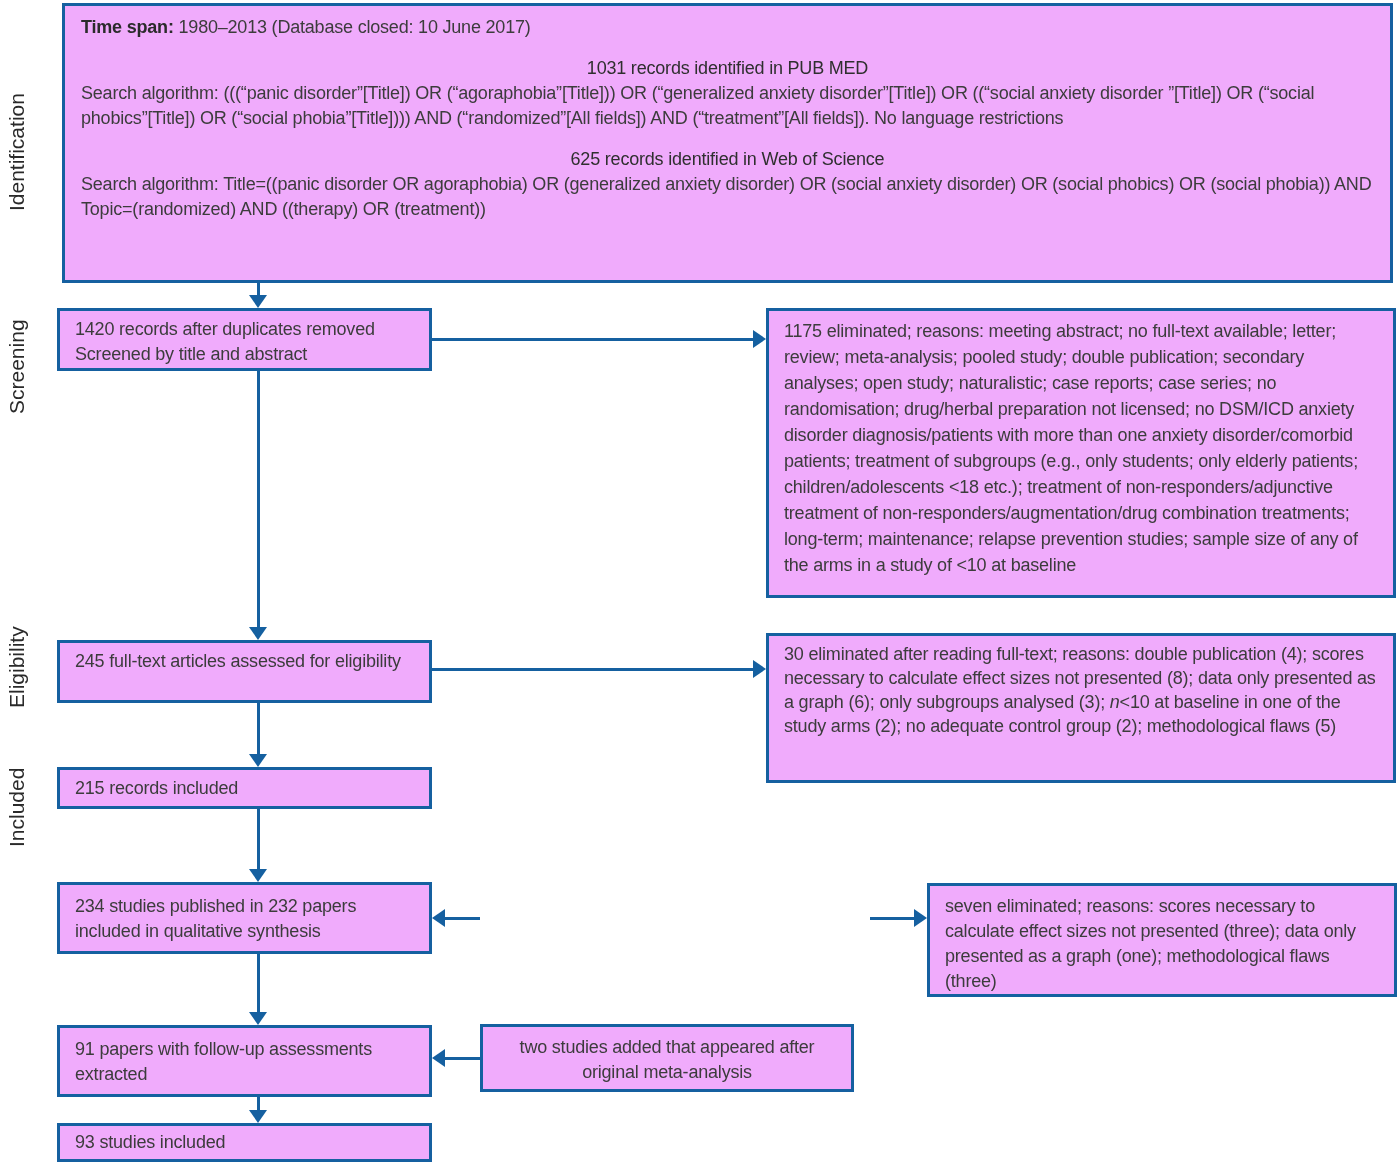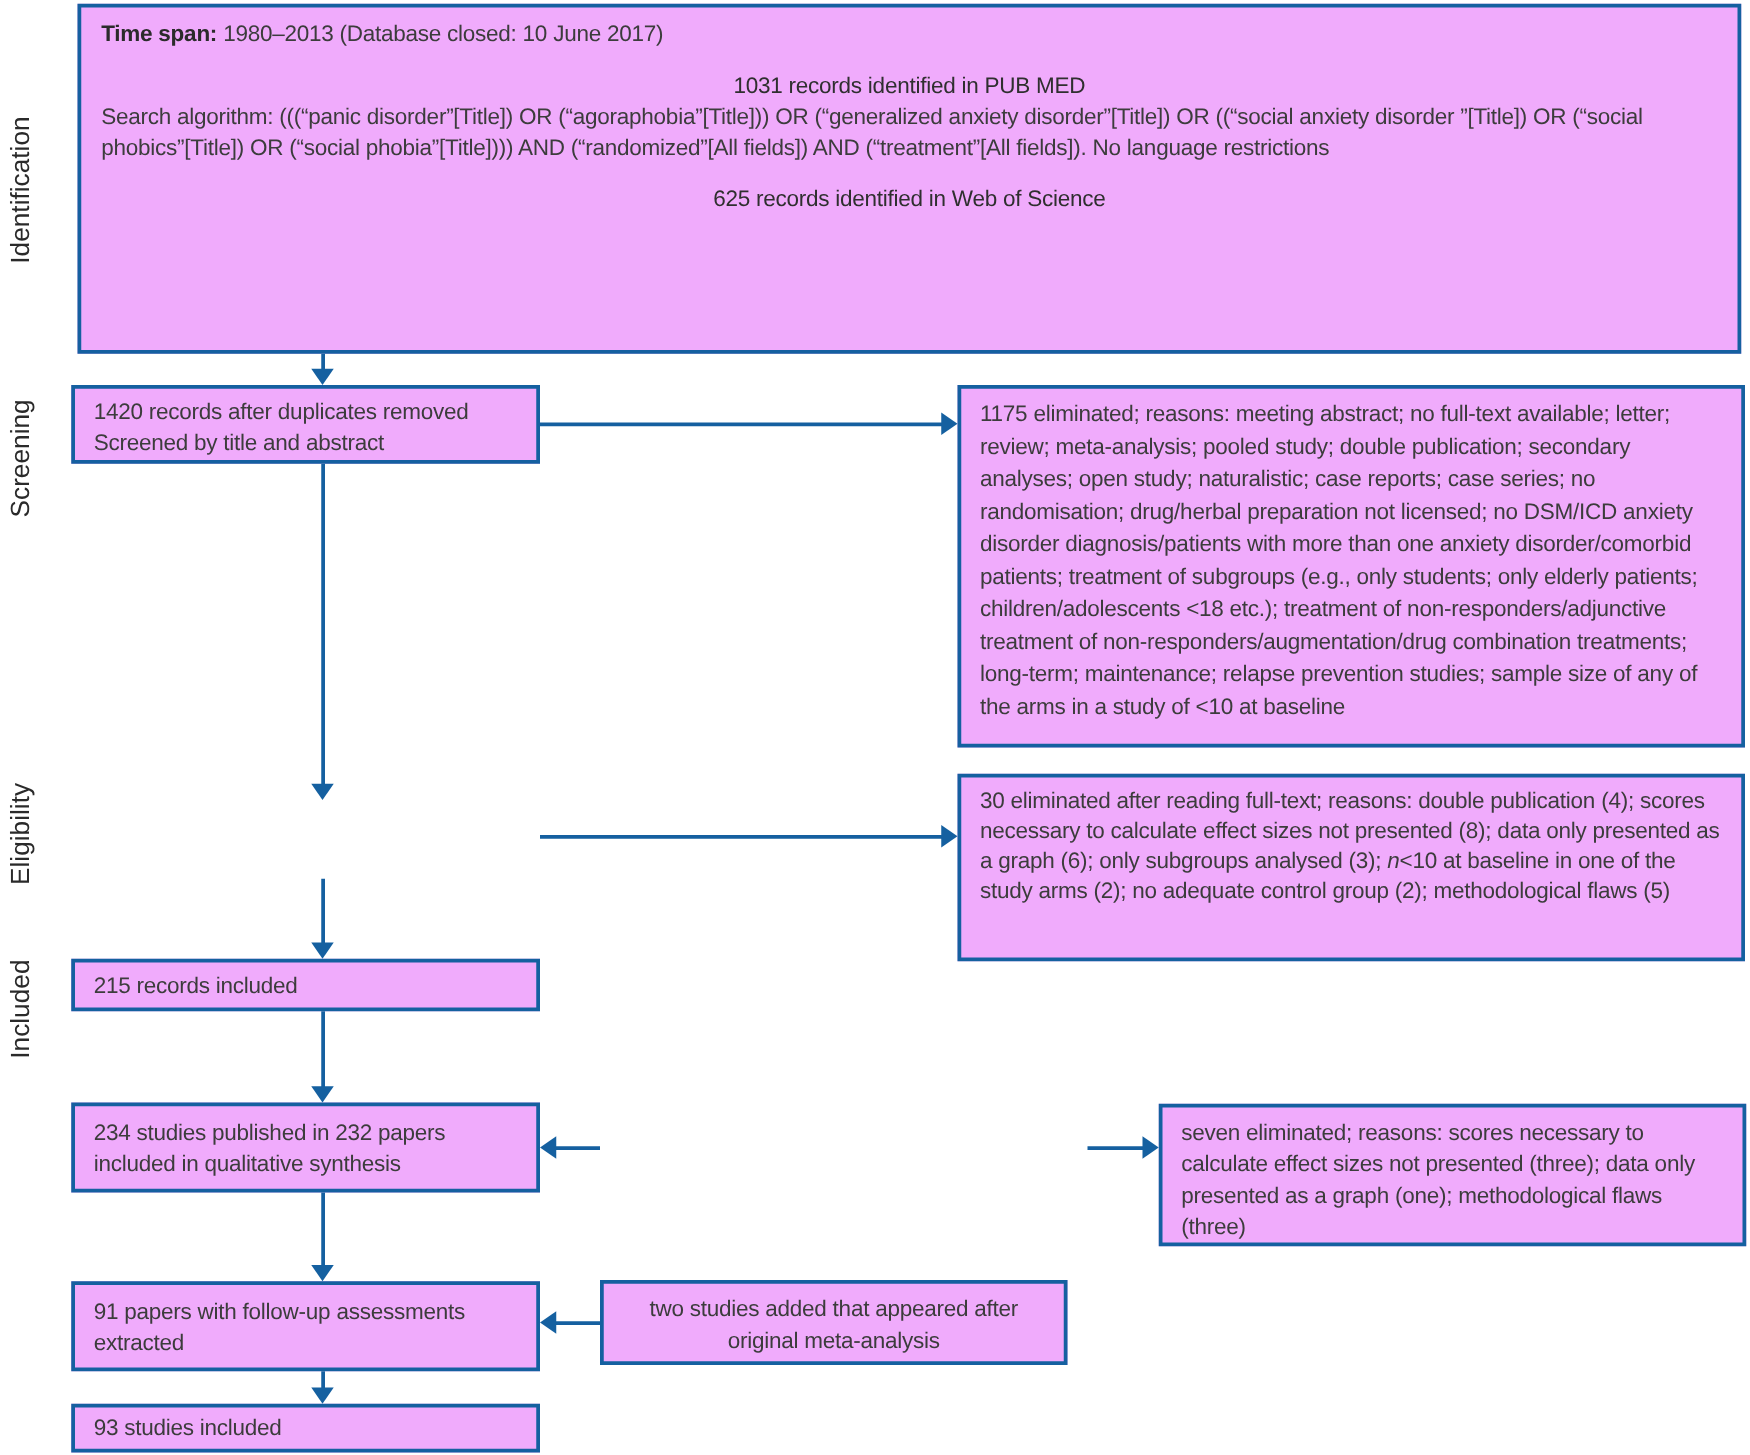--- a/index.html
+++ b/index.html
@@ -69,27 +69,29 @@
   <div class="stage-label" style="top:40px;height:225px;">Identification</div>
   <div class="stage-label" style="top:312px;height:110px;">Screening</div>
   <div class="stage-label" style="top:620px;height:95px;">Eligibility</div>
   <div class="stage-label" style="top:765px;height:85px;">Included</div>
 
   <div class="box top-box">
     <p><span class="bold">Time span:</span><span> 1980–2013 (Database closed: 10 June 2017)</span></p>
     <p class="gap heading">1031 records identified in PUB MED</p>
     <p>Search algorithm: (((“panic disorder”[Title]) OR (“agoraphobia”[Title])) OR (“generalized anxiety disorder”[Title]) OR ((“social anxiety disorder ”[Title]) OR (“social phobics”[Title]) OR (“social phobia”[Title]))) AND (“randomized”[All fields]) AND (“treatment”[All fields]). No language restrictions</p>
     <p class="gap heading">625 records identified in Web of Science</p>
+    <p>Search algorithm: Title=((panic disorder OR agoraphobia) OR (generalized anxiety disorder) OR (social anxiety disorder) OR (social phobics) OR (social phobia)) AND Topic=(randomized) AND ((therapy) OR (treatment))</p>
   </div>
 
   <div class="box" style="left:57px;top:308px;width:375px;height:63px;"><span>1420 records after duplicates removed
 Screened by title and abstract</span></div>
   <div class="box" style="left:766px;top:308px;width:630px;height:290px;line-height:26px;padding:7px 15px;"><span>1175 eliminated; reasons: meeting abstract; no full-text available; letter; review; meta-analysis; pooled study; double publication; secondary analyses; open study; naturalistic; case reports; case series; no randomisation; drug/herbal preparation not licensed; no DSM/ICD anxiety disorder diagnosis/patients with more than one anxiety disorder/comorbid patients; treatment of subgroups (e.g., only students; only elderly patients; children/adolescents &lt;18 etc.); treatment of non-responders/adjunctive treatment of non-responders/augmentation/drug combination treatments; long-term; maintenance; relapse prevention studies; sample size of any of the arms in a study of &lt;10 at baseline</span></div>
 
-  <div class="box" style="left:766px;top:619px;width:630px;height:150px;line-height:24px;white-space:normal;">
+  <div class="box" style="left:57px;top:640px;width:375px;height:63px;"><span>245 full-text articles assessed for eligibility</span></div>
+  <div class="box" style="left:766px;top:633px;width:630px;height:150px;line-height:24px;white-space:normal;">
     <span>30 eliminated after reading full-text; reasons: double publication (4); scores necessary to calculate effect sizes not presented (8); data only presented as a graph (6); only subgroups analysed (3); </span><em class="var">n</em><span>&lt;10 at baseline in one of the study arms (2); no adequate control group (2); methodological flaws (5)</span>
   </div>
 
   <div class="box" style="left:57px;top:767px;width:375px;height:42px;padding:6px 15px;"><span>215 records included</span></div>
   <div class="box" style="left:57px;top:882px;width:375px;height:72px;padding:9px 15px;"><span>234 studies published in 232 papers included in qualitative synthesis</span></div>
   <div class="box" style="left:927px;top:883px;width:470px;height:114px;padding:8px 15px;white-space:normal;"><span>seven eliminated; reasons: scores necessary to calculate effect sizes not presented (three); data only presented as a graph (one); methodological flaws (three)</span></div>
   <div class="box" style="left:57px;top:1025px;width:375px;height:72px;padding:9px 15px;"><span>91 papers with follow-up assessments extracted</span></div>
   <div class="box" style="left:480px;top:1024px;width:374px;height:68px;padding:8px 15px;text-align:center;"><span>two studies added that appeared after original meta-analysis</span></div>
   <div class="box" style="left:57px;top:1123px;width:375px;height:39px;padding:4px 15px;"><span>93 studies included</span></div>
 

